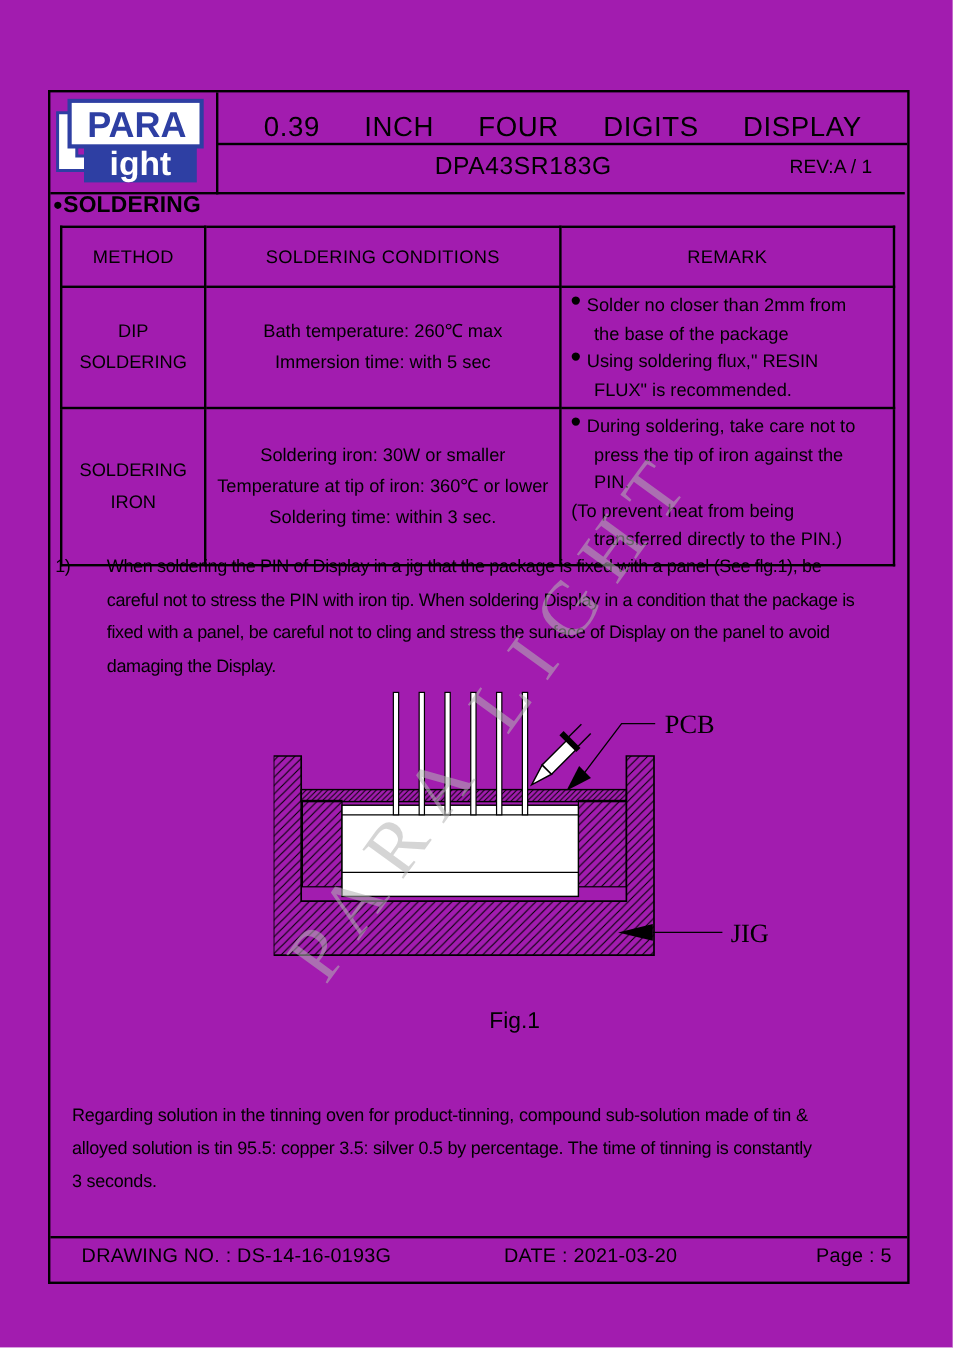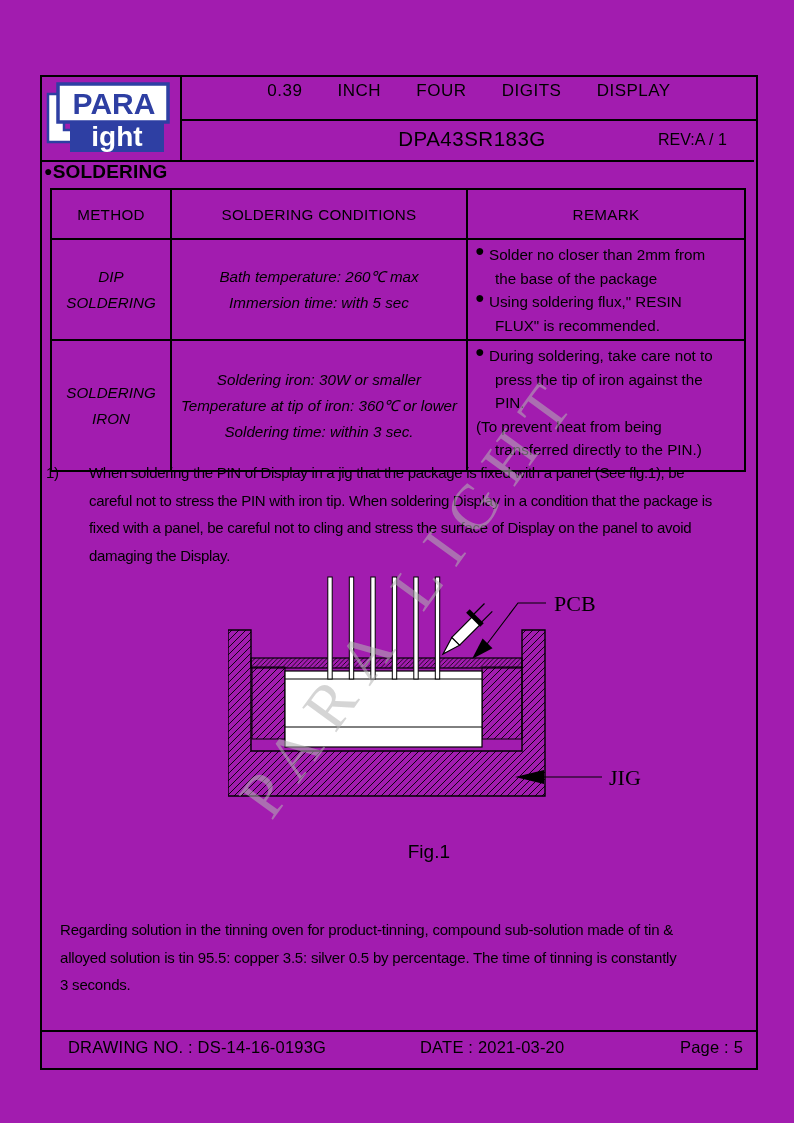--- a/index.html
+++ b/index.html
@@ -5,35 +5,35 @@
   html,body{margin:0;padding:0;background:#fff;}
   .page{position:relative;width:794px;height:1123px;background:#a21caf;overflow:hidden;
         font-family:"Liberation Sans",sans-serif;color:#000;}
   .abs{position:absolute;}
   
   .page-border{left:40px;top:75px;width:714px;height:991px;border:2px solid #000;}
   .hline{background:#000;height:2px;}
   .vline{background:#000;width:2px;}
   
   .logo-box{left:46px;top:82px;width:126px;height:72px;}
-  .doc-title{left:182px;top:81px;width:574px;text-align:center;font-size:17px;
+  .doc-title{left:182px;top:92px;width:574px;text-align:center;font-size:23px;
              word-spacing:30px;letter-spacing:.5px;}
-  .part-number{left:182px;top:127px;width:508px;text-align:center;font-size:20.5px;letter-spacing:.5px;padding-left:36px;}
+  .part-number{left:182px;top:127px;width:508px;text-align:center;font-size:20.5px;letter-spacing:.5px;}
   .revision{left:658px;top:131px;width:90px;font-size:16px;}
   
   .section-title{left:44px;top:161px;font-size:19px;font-weight:bold;letter-spacing:.2px;}
   .section-bullet{font-size:14px;vertical-align:2px;}
   
   table.soldering{left:50px;top:188px;border-collapse:collapse;table-layout:fixed;width:690px;}
   table.soldering th,table.soldering td{border:2px solid #000;font-weight:normal;font-size:15.2px;}
   th.c-method,td.c-method{width:116px;}
   th.c-cond,td.c-cond{width:292px;}
   th.c-remark,td.c-remark{width:274px;}
   tr.hdr th{height:46px;text-align:center;letter-spacing:.3px;}
-  td.center{text-align:center;vertical-align:middle;line-height:26px;font-style:italic;}
+  td.center{text-align:center;vertical-align:middle;line-height:26px;}
   tr.row1 td{height:90px;}
   tr.row2 td{height:124px;}
   td.remark-cell{vertical-align:top;padding:3px 2px 2px 6px;}
   .r-item{position:relative;}
   .r-bullet{position:absolute;left:1px;top:-1px;font-size:16px;}
   .r-line{line-height:23.5px;white-space:nowrap;}
   .r-first{padding-left:15px;}
   .r-cont{padding-left:21px;}
   .r-plain{padding-left:2px;}
   

